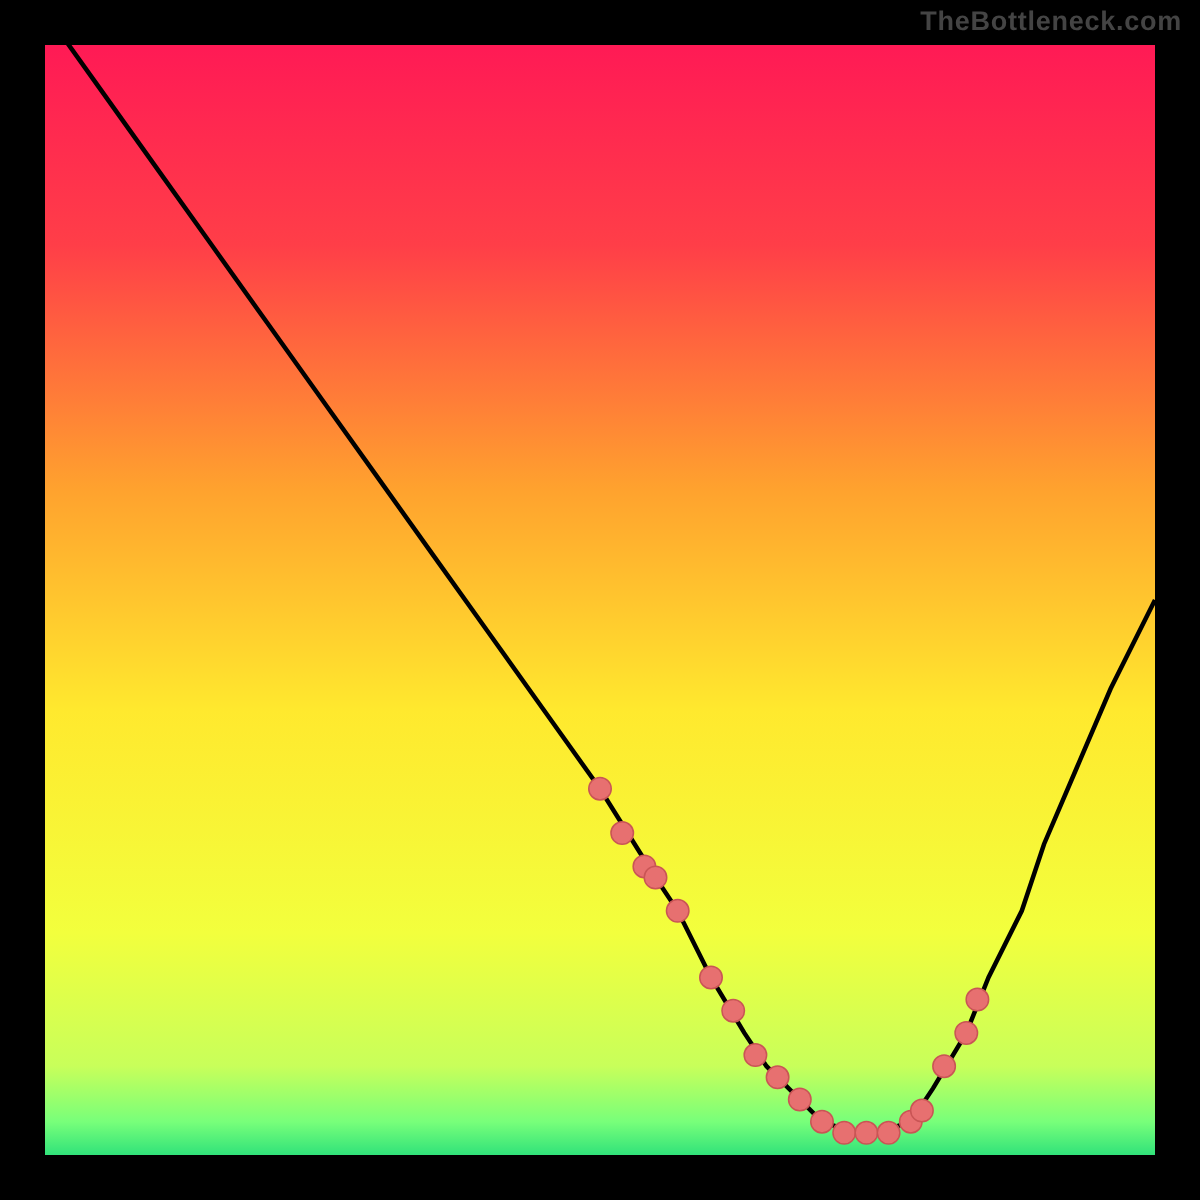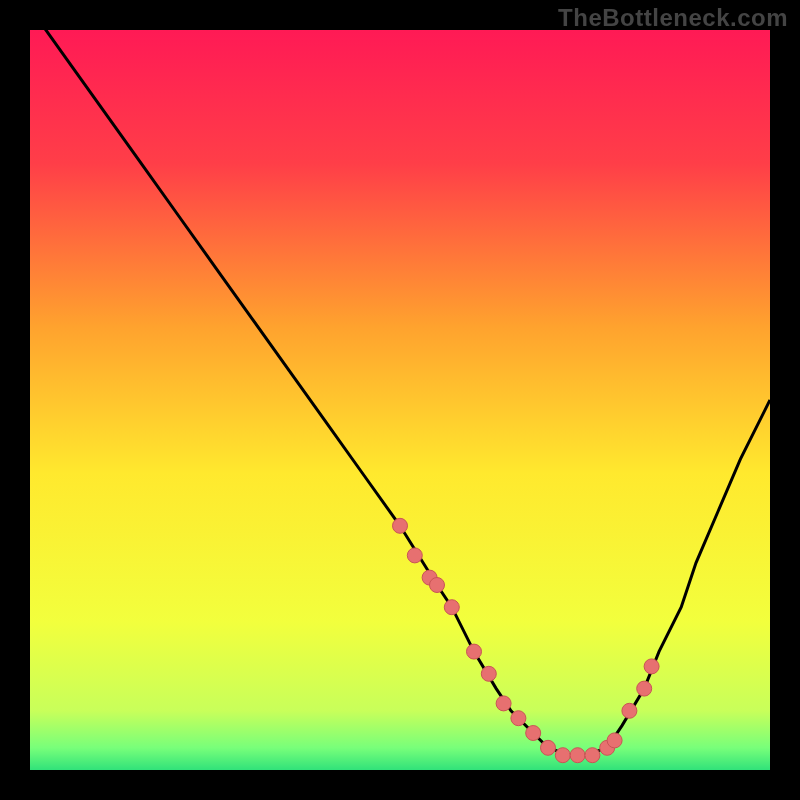--- a/index.html
+++ b/index.html
@@ -9,21 +9,21 @@
     width: 800px;
     height: 800px;
     background: #000;
   }
   .watermark {
     position: absolute;
     top: 4px;
     right: 12px;
     color: #444;
     font-family: Arial, Helvetica, sans-serif;
-    font-size: 24px;
+    font-size: 18px;
     font-weight: bold;
     letter-spacing: 0.5px;
     z-index: 10;
   }
   .plot {
     position: absolute;
     left: 30px;
     top: 30px;
     width: 740px;
     height: 740px;

